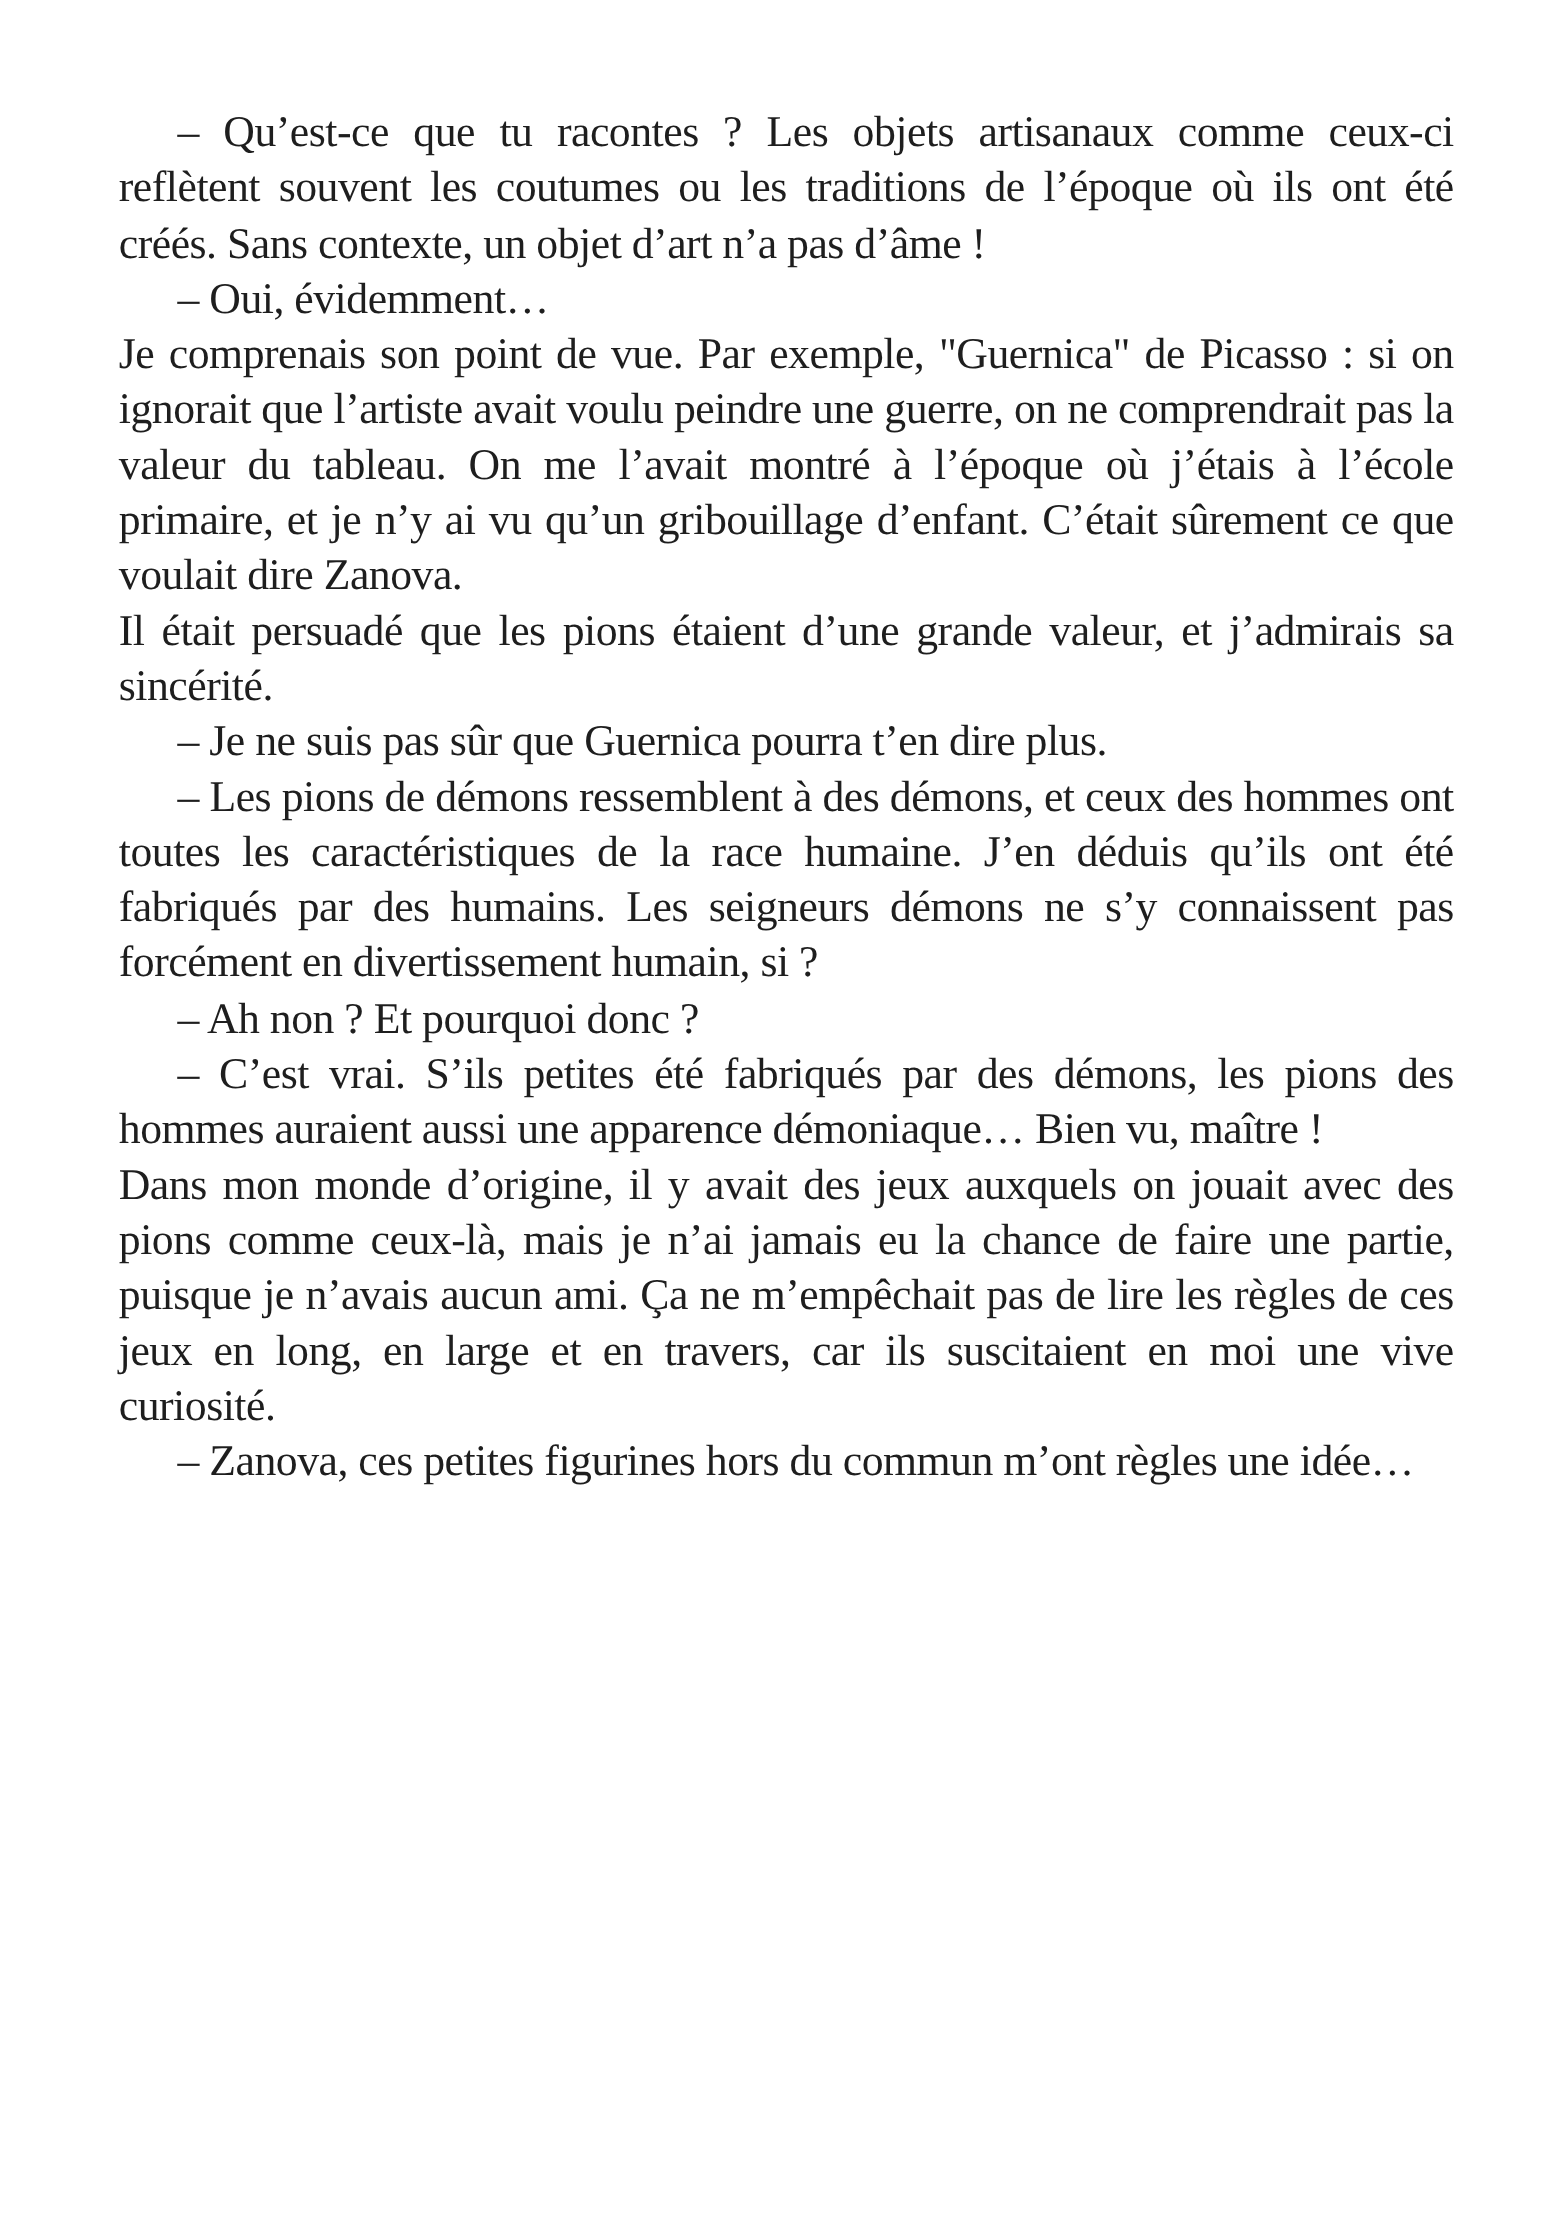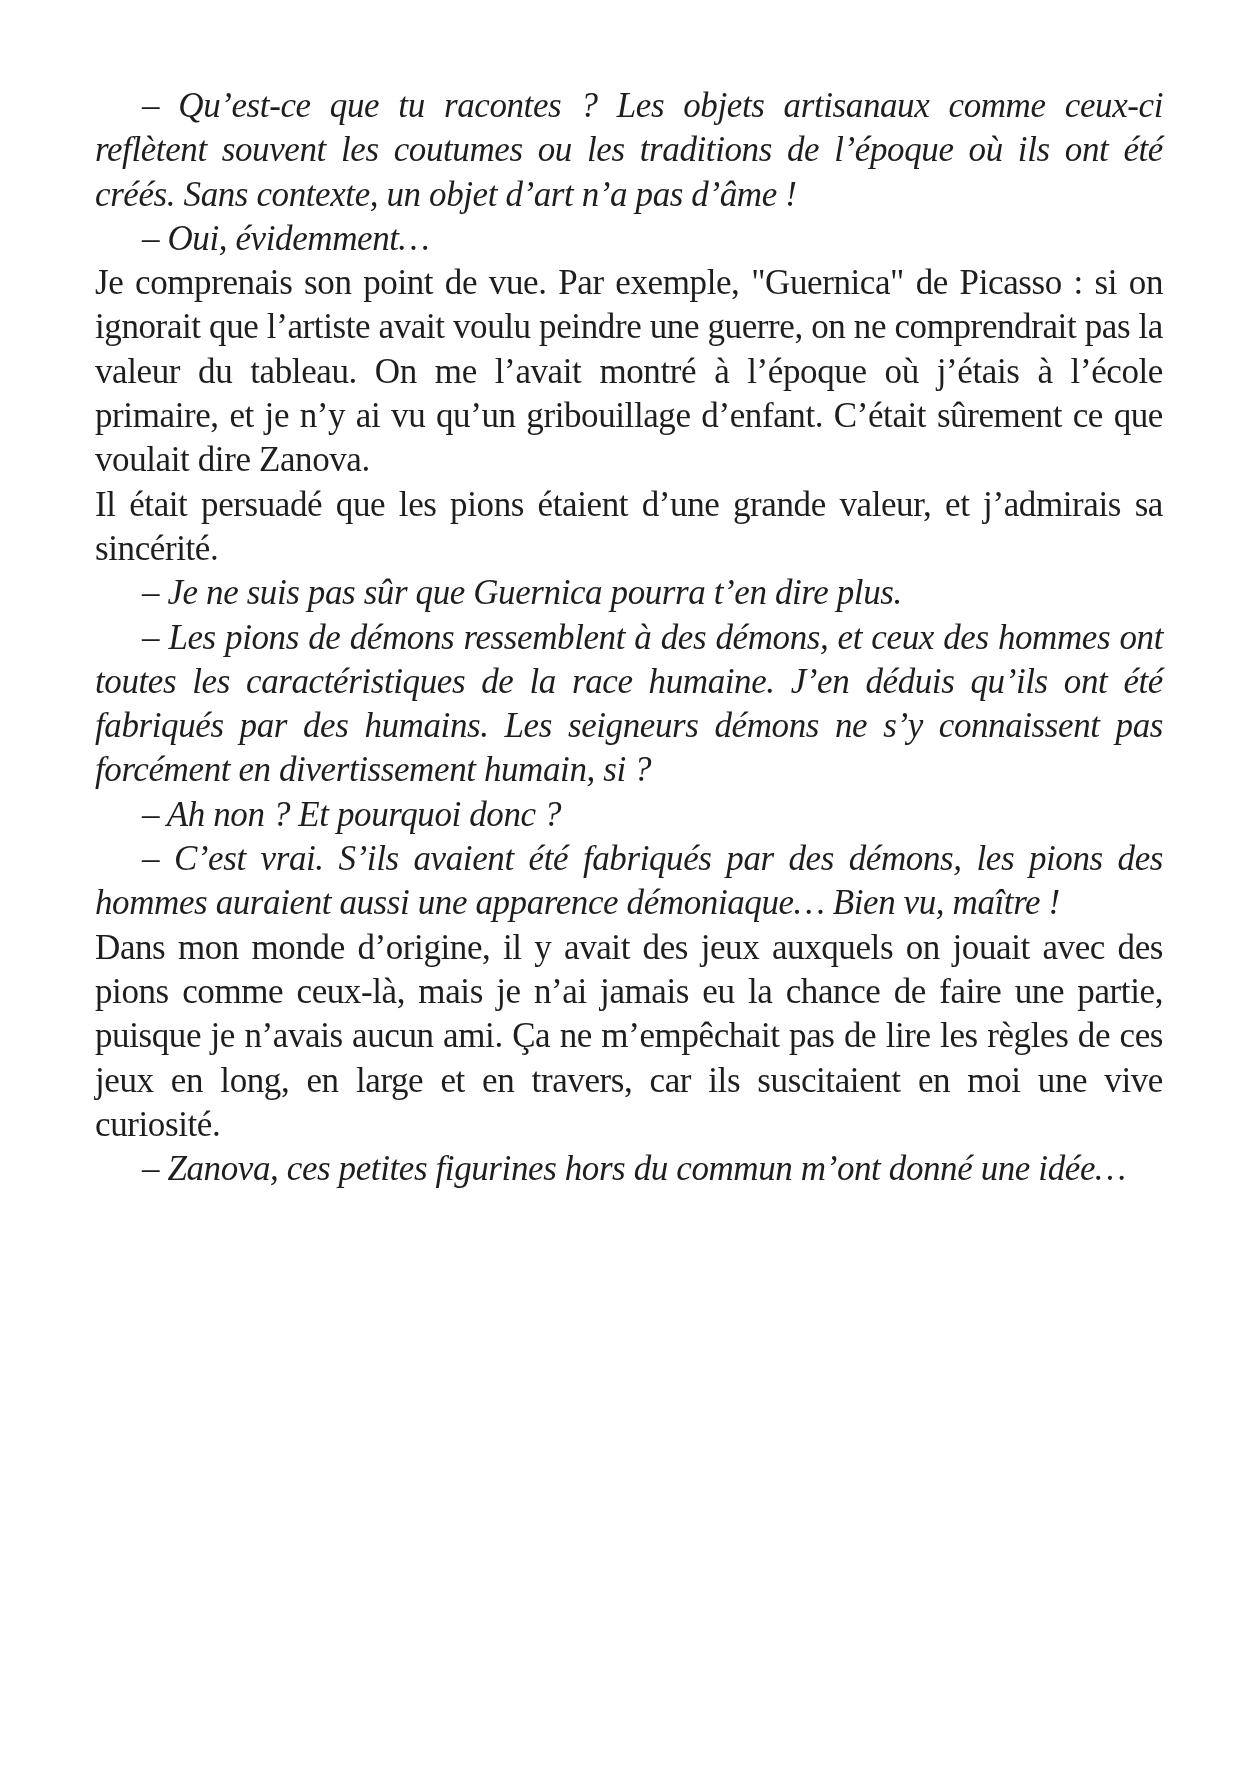--- a/index.html
+++ b/index.html
@@ -27,32 +27,31 @@
     color: #1e1e1e;
     text-align: justify;
   }
   .para {
     margin: 0;
     padding: 0;
     text-indent: 0;
   }
   .para.dialogue {
     text-indent: 47px;
-    font-style: italic;
   }
 </style>
 </head>
 <body>
 
 <div class="page">
   <div class="text-block">
     <p class="para dialogue">– Qu’est-ce que tu racontes ? Les objets artisanaux comme ceux-ci reflètent souvent les coutumes ou les traditions de l’époque où ils ont été créés. Sans contexte, un objet d’art n’a pas d’âme !</p>
     <p class="para dialogue">– Oui, évidemment…</p>
     <p class="para">Je comprenais son point de vue. Par exemple, "Guernica" de Picasso : si on ignorait que l’artiste avait voulu peindre une guerre, on ne comprendrait pas la valeur du tableau. On me l’avait montré à l’époque où j’étais à l’école primaire, et je n’y ai vu qu’un gribouillage d’enfant. C’était sûrement ce que voulait dire Zanova.</p>
     <p class="para">Il était persuadé que les pions étaient d’une grande valeur, et j’admirais sa sincérité.</p>
     <p class="para dialogue">– Je ne suis pas sûr que Guernica pourra t’en dire plus.</p>
     <p class="para dialogue">– Les pions de démons ressemblent à des démons, et ceux des hommes ont toutes les caractéristiques de la race humaine. J’en déduis qu’ils ont été fabriqués par des humains. Les seigneurs démons ne s’y connaissent pas forcément en divertissement humain, si ?</p>
     <p class="para dialogue">– Ah non ? Et pourquoi donc ?</p>
-    <p class="para dialogue">– C’est vrai. S’ils avaient été fabriqués par des démons, les pions des hommes auraient aussi une apparence démoniaque… Bien vu, maître !</p>
+    <p class="para dialogue">– C’est vrai. S’ils petites été fabriqués par des démons, les pions des hommes auraient aussi une apparence démoniaque… Bien vu, maître !</p>
     <p class="para">Dans mon monde d’origine, il y avait des jeux auxquels on jouait avec des pions comme ceux-là, mais je n’ai jamais eu la chance de faire une partie, puisque je n’avais aucun ami. Ça ne m’empêchait pas de lire les règles de ces jeux en long, en large et en travers, car ils suscitaient en moi une vive curiosité.</p>
-    <p class="para dialogue">– Zanova, ces petites figurines hors du commun m’ont donné une idée…</p>
+    <p class="para dialogue">– Zanova, ces petites figurines hors du commun m’ont règles une idée…</p>
   </div>
 </div>
 
 </body></html>

